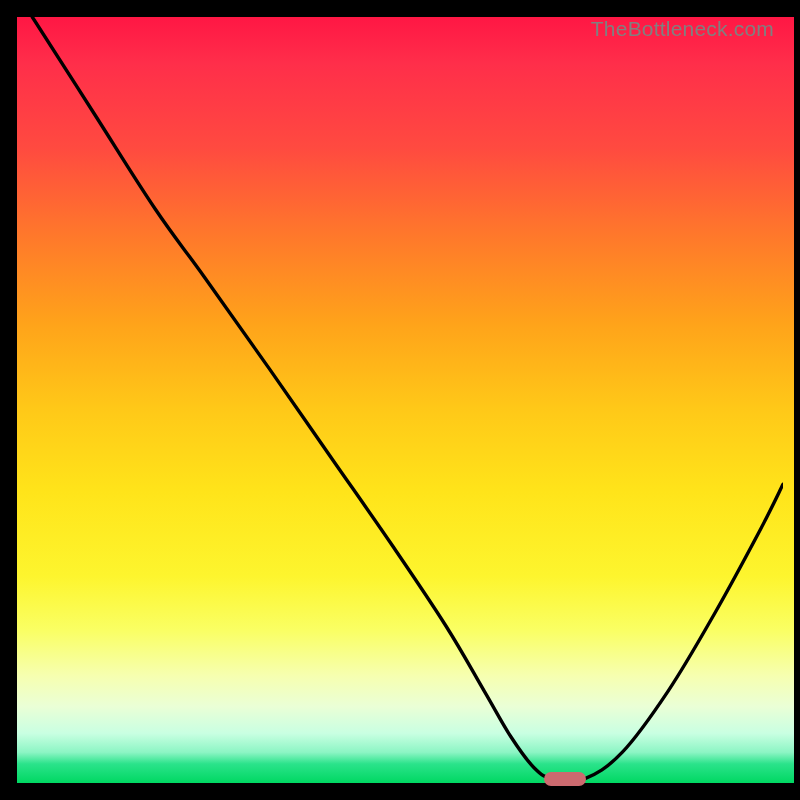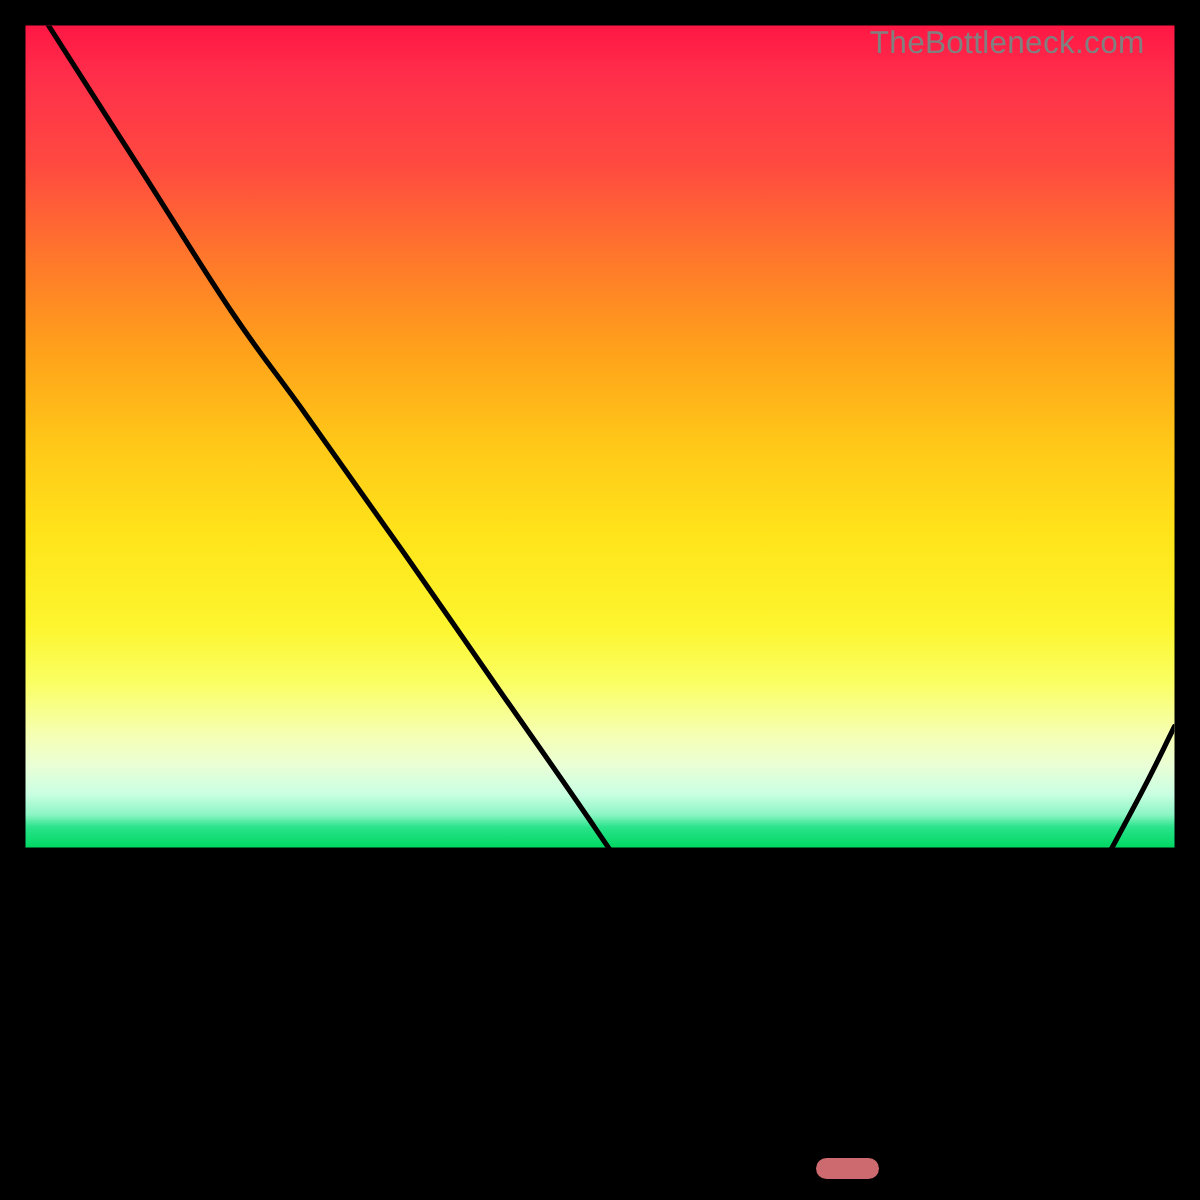--- a/index.html
+++ b/index.html
@@ -15,39 +15,40 @@
     position: relative;
     width: 800px;
     height: 800px;
     background: #000;
   }
   .plot-area {
     position: absolute;
     left: 17px;
     top: 17px;
     width: 766px;
-    height: 548px;
+    height: 766px;
     background: linear-gradient(
       to bottom,
       #ff1744 0%,
       #ff2e4a 6%,
       #ff4a40 17%,
       #ff7a2a 29%,
       #ffa31a 40%,
       #ffc818 51%,
       #ffe41a 62%,
       #fdf52e 73%,
       #faff63 80%,
       #f6ffb0 86%,
       #eaffd6 90%,
       #c9ffe2 93.5%,
       #8cf5c4 96%,
       #2be38b 97.5%,
       #00d862 100%
     );
+    padding-left: 11px;
   }
   .watermark {
     position: absolute;
     top: 0;
     right: 20px;
     color: #808080;
     font-size: 21px;
     font-weight: 500;
     letter-spacing: 0.2px;
     user-select: none;

